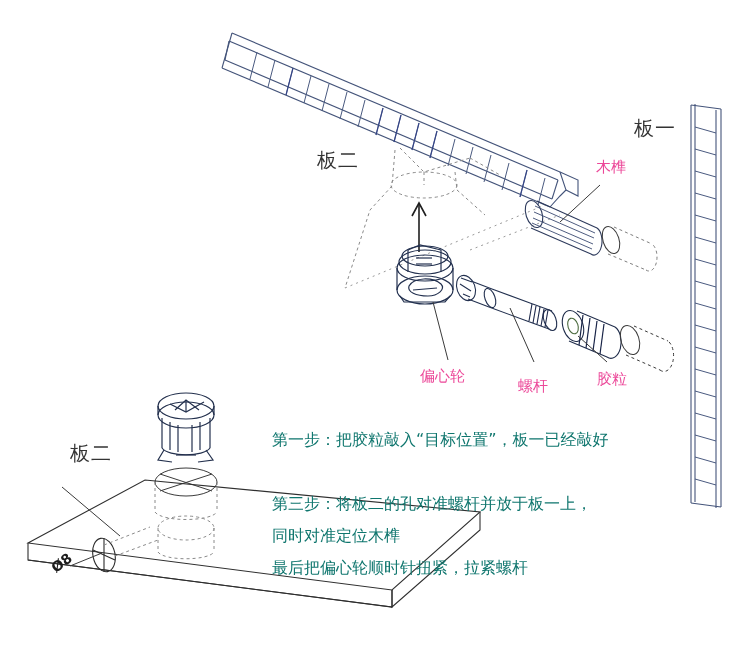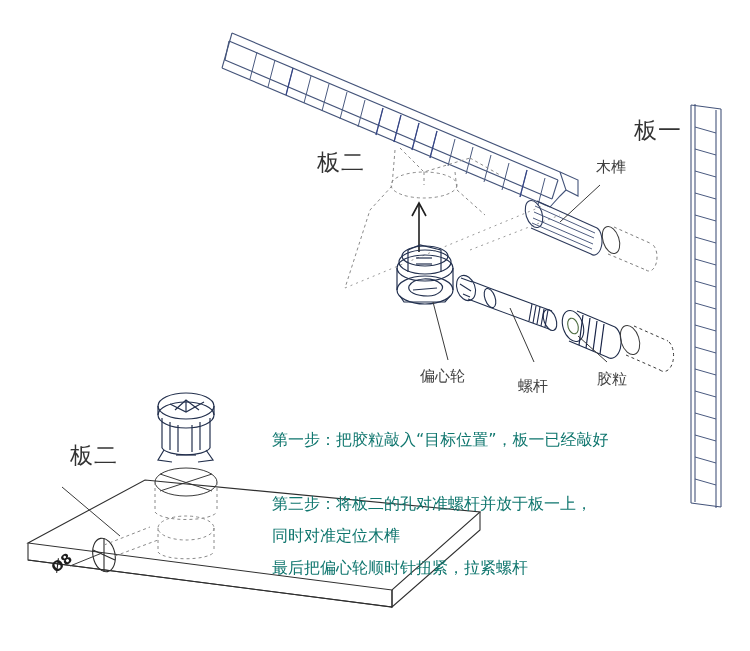--- a/index.html
+++ b/index.html
@@ -5,22 +5,22 @@
   html,body{margin:0;padding:0;background:#fff;}
   body{
     width:750px;height:651px;position:relative;overflow:hidden;
     font-family:"Liberation Sans","DejaVu Sans",sans-serif;
     background:#ffffff;
   }
   #stage{position:absolute;left:0;top:0;width:750px;height:651px;}
   svg.layer{position:absolute;left:0;top:0;width:750px;height:651px;}
   .txt{position:absolute;white-space:nowrap;color:#2b2b2b;
        font-family:"DejaVu Sans","Liberation Sans",sans-serif;}
-  .board-label{font-size:23px;color:#333;letter-spacing:1px;}
-  .part-label{font-size:15px;color:#404040;}
+  .board-label{font-size:20px;color:#333;letter-spacing:1px;}
+  .part-label{font-size:15px;color:#ec4899;}
   .instr{font-size:16px;color:#0f766e;line-height:30px;}
   .dim-label{font-size:14px;color:#1c1c1c;font-weight:bold;
              transform:rotate(-38deg);transform-origin:left top;}
 </style>
 </head>
 <body>
 
 <div id="stage">
 
   <svg class="layer" viewBox="0 0 750 651">

